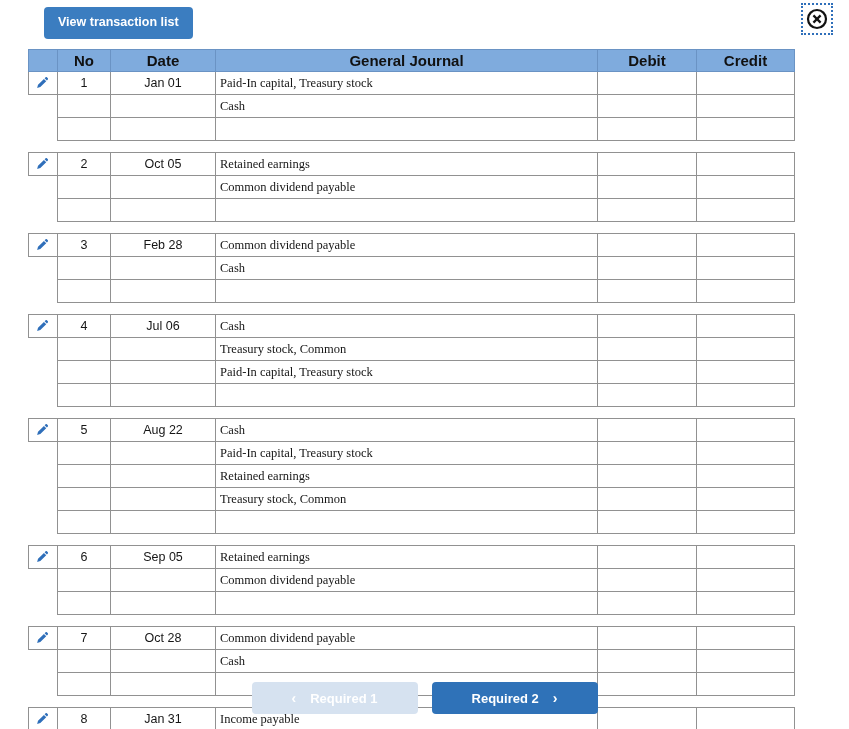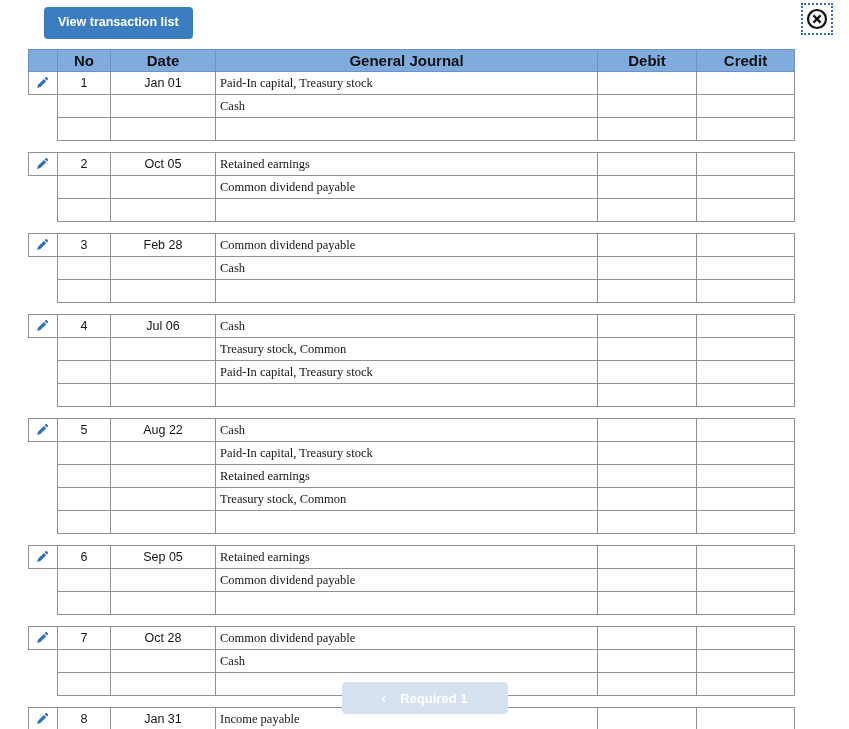--- a/index.html
+++ b/index.html
@@ -493,15 +493,19 @@
           </tr>
         </tbody>
     </table>
   </div>
 
   <div class="footer-nav">
     <button class="nav-btn disabled">
       <span class="chev">‹</span>
       <span>Required 1</span>
     </button>
+    <button class="nav-btn active">
+      <span>Required 2</span>
+      <span class="chev">›</span>
+    </button>
   </div>
 
 </div>
 
 </body></html>

